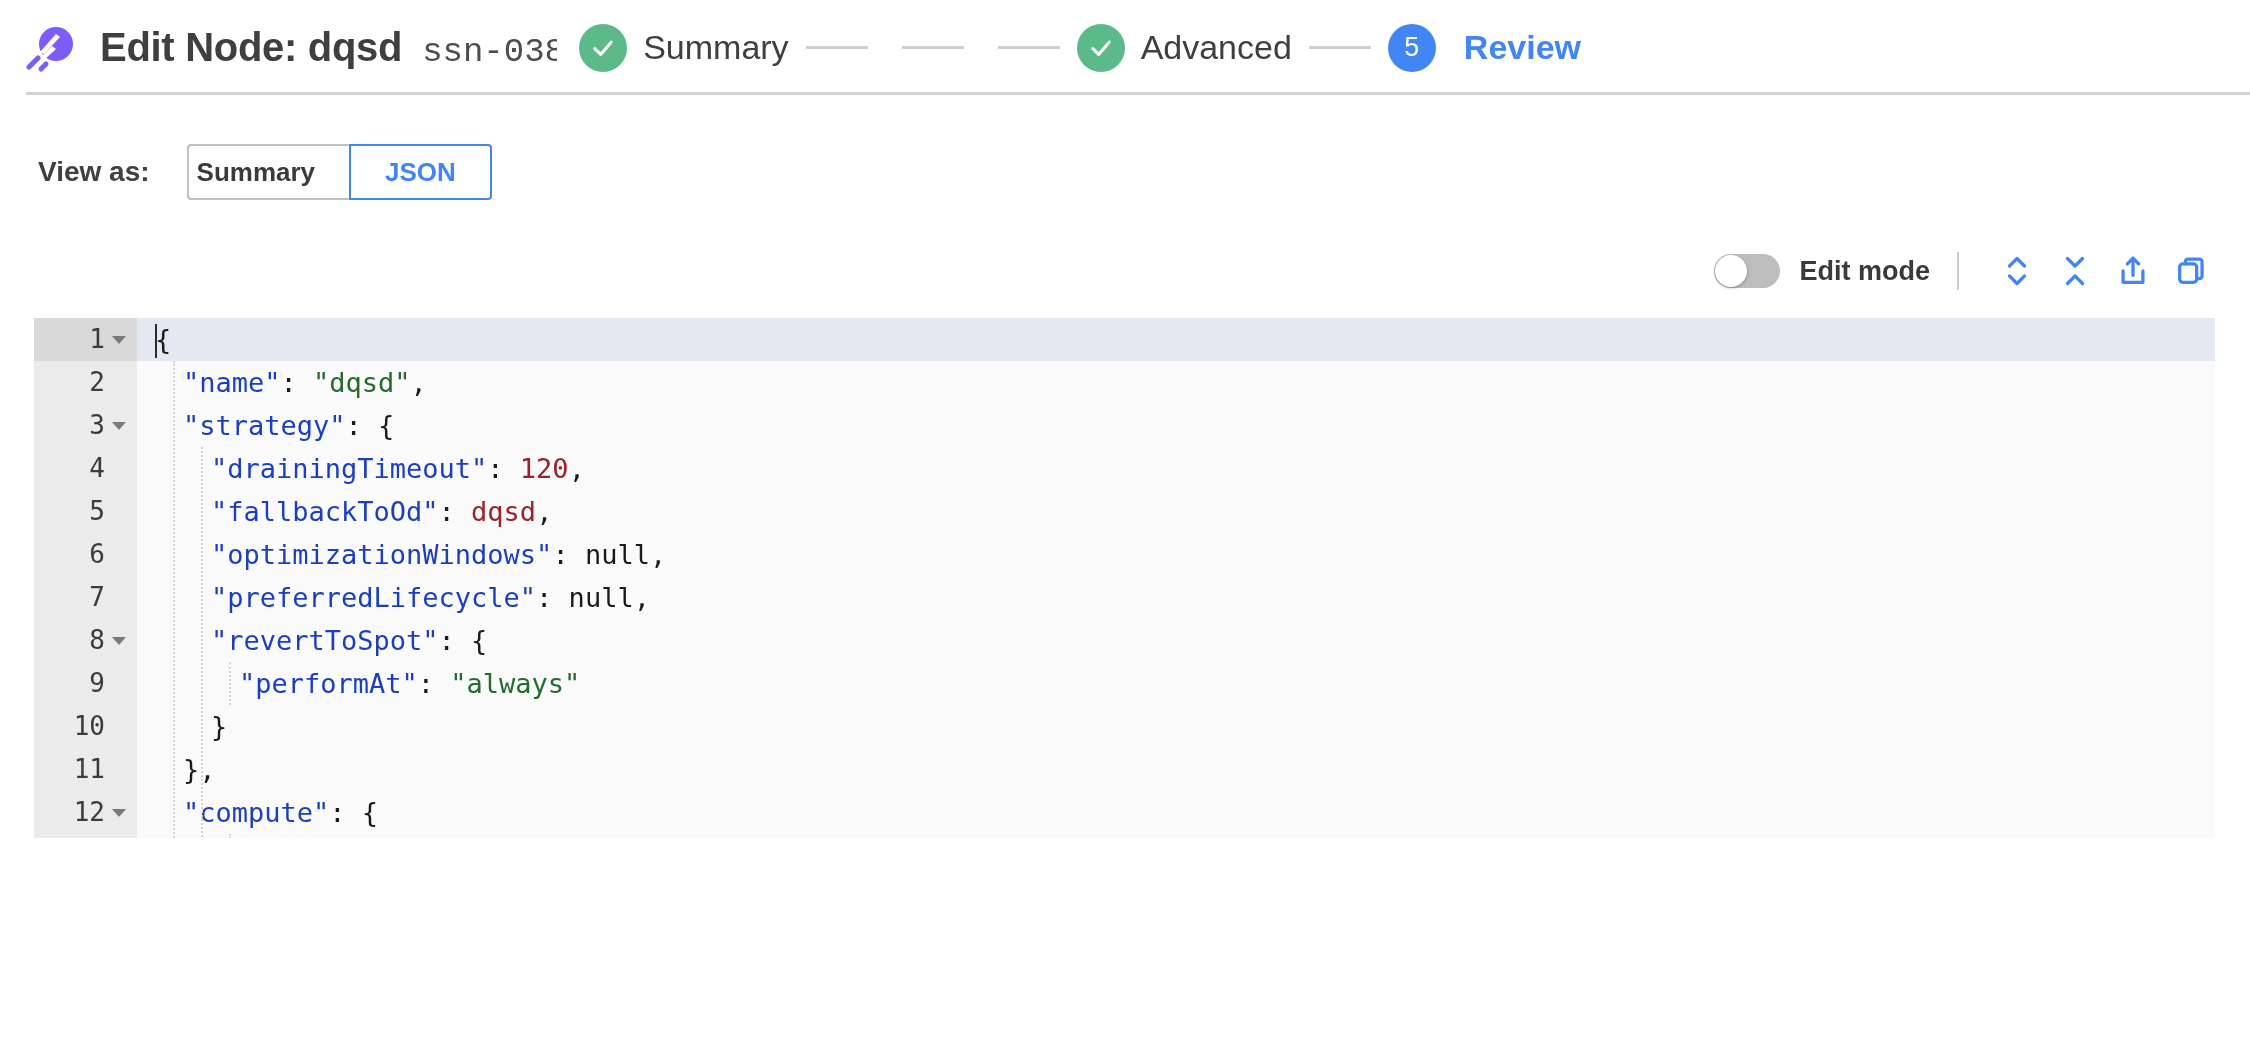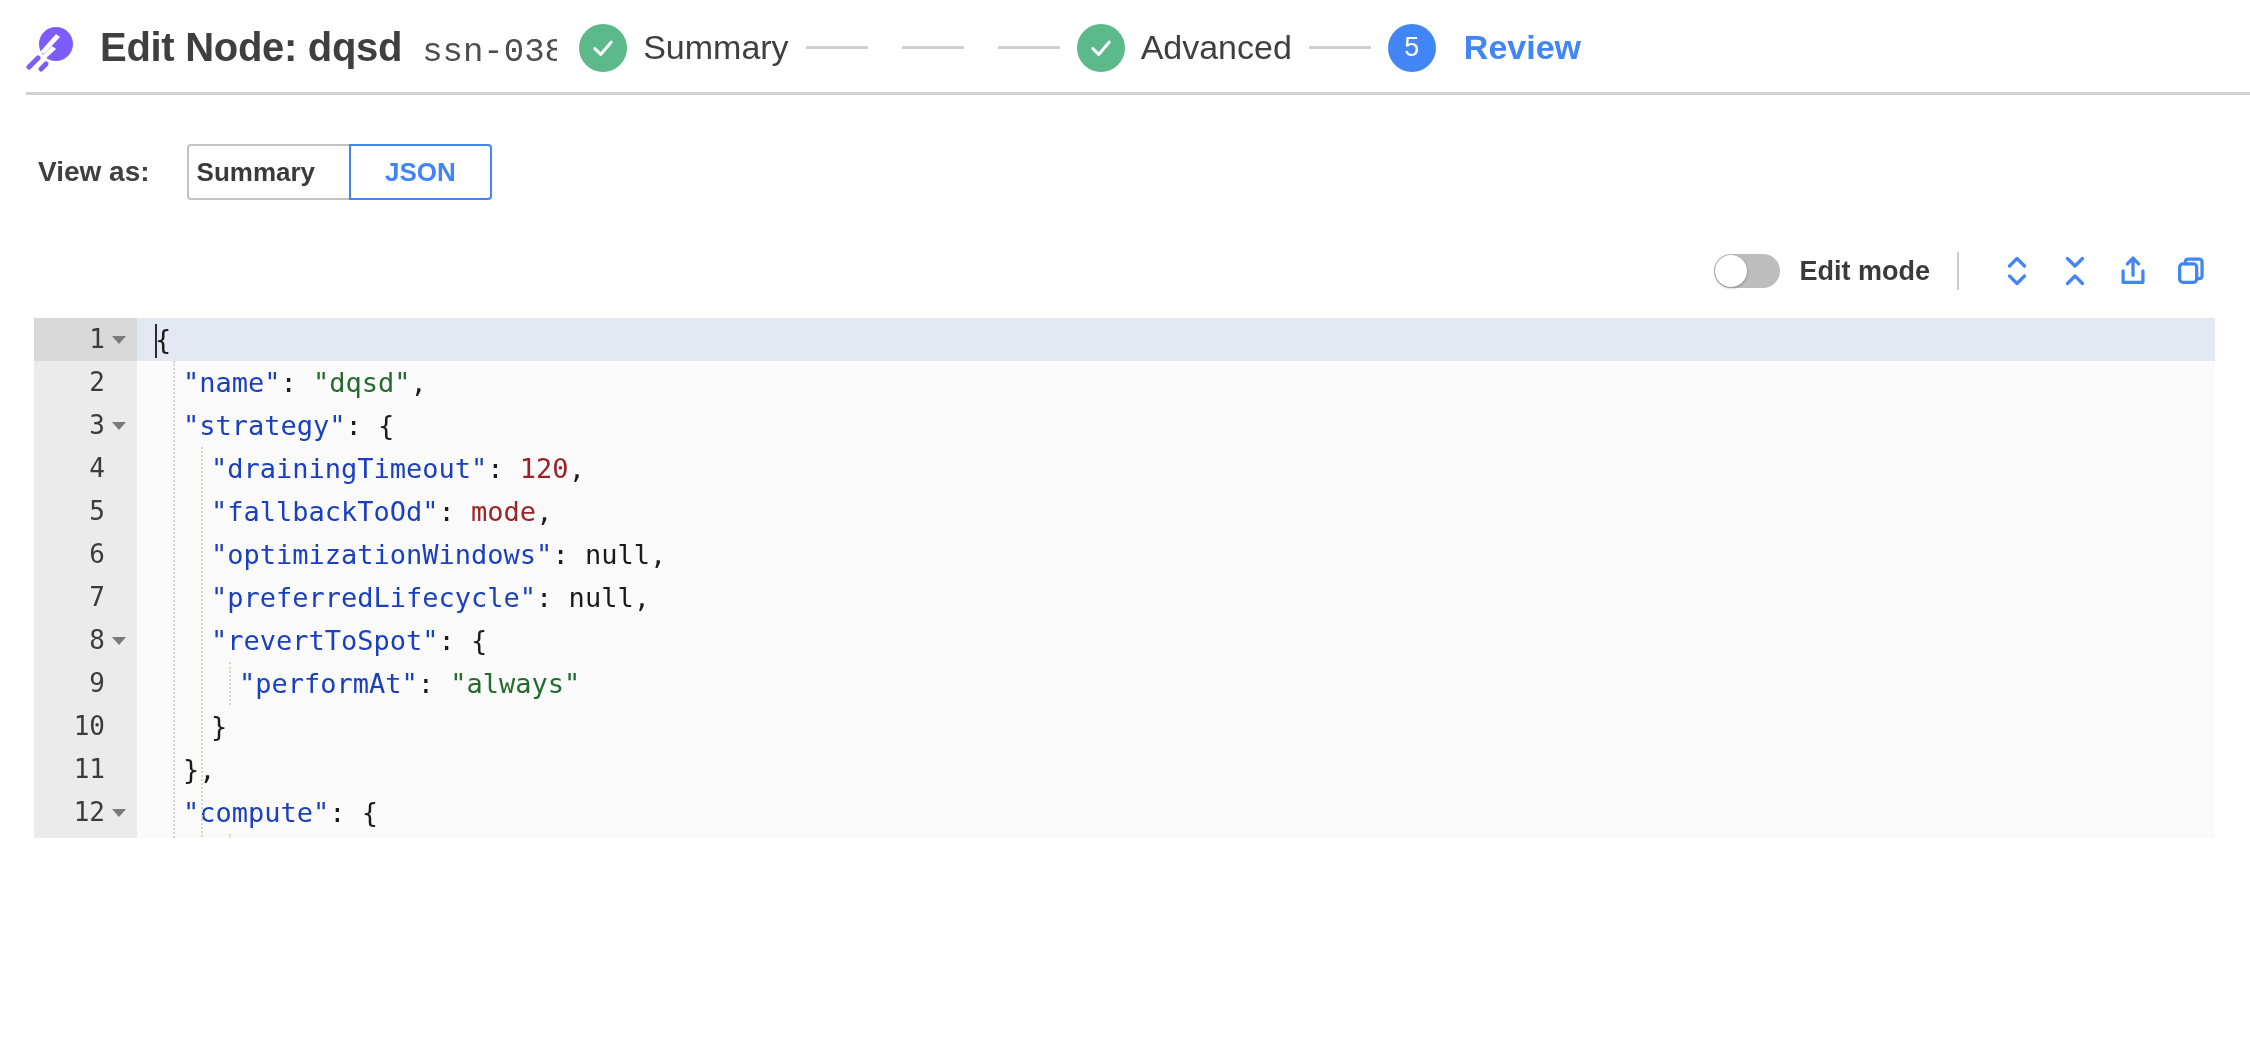--- a/index.html
+++ b/index.html
@@ -417,21 +417,21 @@
         <span class="ln">4</span>
         <span class="fold"></span>
       </div>
       <div class="code-text" style="padding-left: 74px;"><span class="k">"drainingTimeout"</span><span class="p">: </span><span class="n">120</span><span class="p">,</span></div>
     </div>
     <div class="code-row">
       <div class="gutter">
         <span class="ln">5</span>
         <span class="fold"></span>
       </div>
-      <div class="code-text" style="padding-left: 74px;"><span class="k">"fallbackToOd"</span><span class="p">: </span><span class="n">mode</span><span class="p">,</span></div>
+      <div class="code-text" style="padding-left: 74px;"><span class="k">"fallbackToOd"</span><span class="p">: </span><span class="n">dqsd</span><span class="p">,</span></div>
     </div>
     <div class="code-row">
       <div class="gutter">
         <span class="ln">6</span>
         <span class="fold"></span>
       </div>
       <div class="code-text" style="padding-left: 74px;"><span class="k">"optimizationWindows"</span><span class="p">: null,</span></div>
     </div>
     <div class="code-row">
       <div class="gutter">

